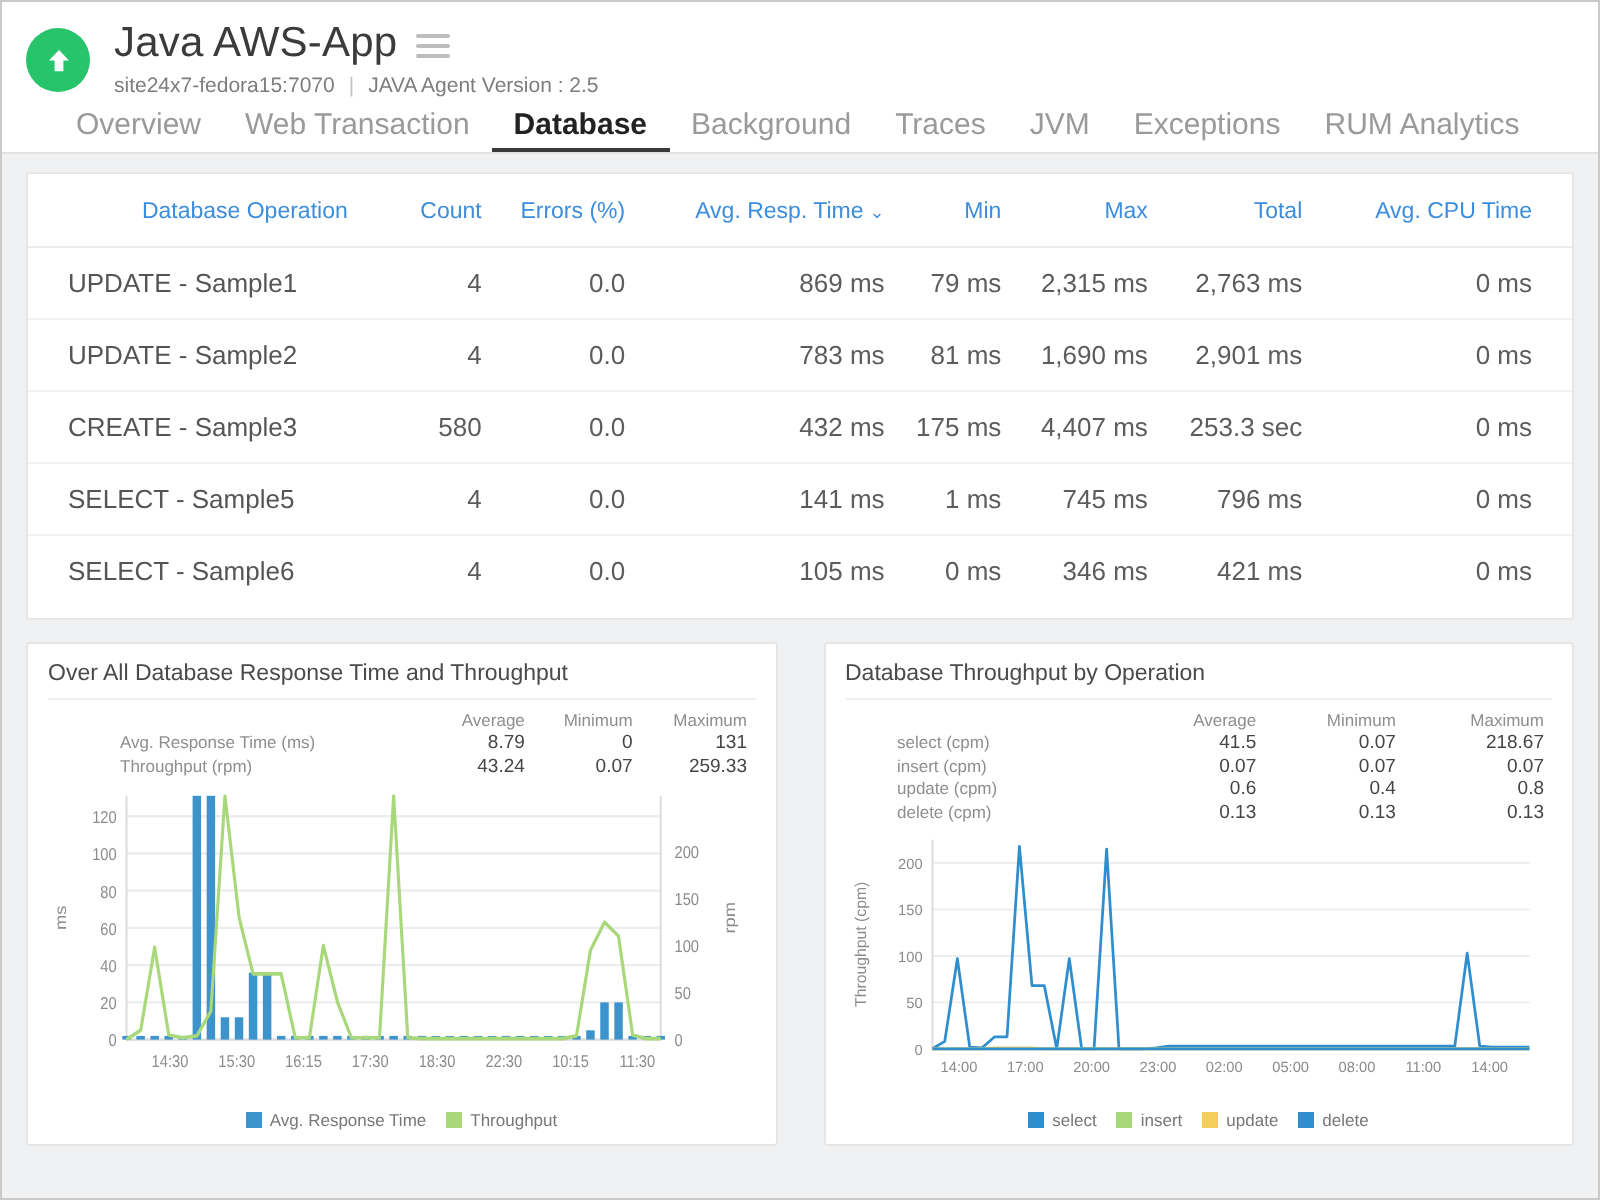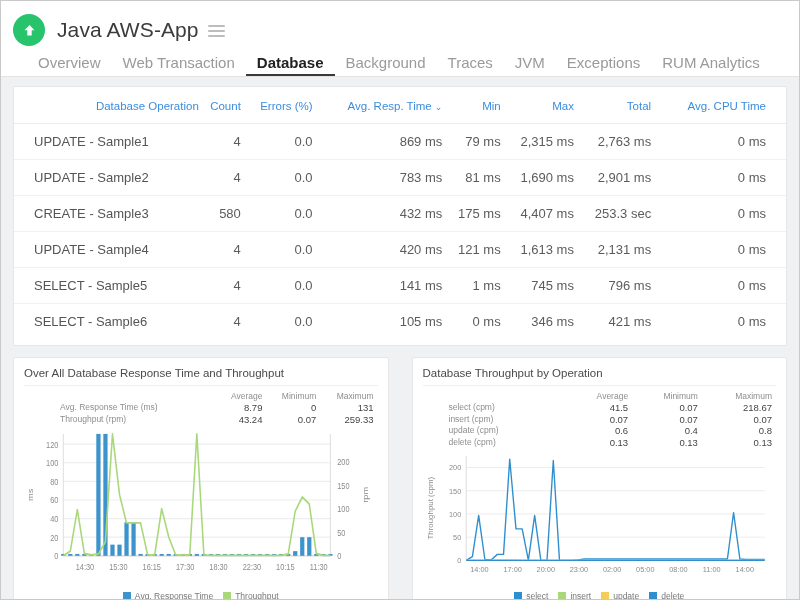--- a/index.html
+++ b/index.html
@@ -77,21 +77,21 @@
     background: #fff; border: 1px solid #e6e6e6; border-radius: 2px;
     padding: 0 0 6px 0;
   }
   table.ops { width: 100%; border-collapse: collapse; }
   table.ops th {
     color: #3c8dde; font-size: 11.5px; font-weight: normal;
     padding: 13px 0 11px 0; text-align: right;
     border-bottom: 1px solid #ececec;
     white-space: nowrap;
   }
-  table.ops th.first { text-align: right; padding-left: 32px; }
+  table.ops th.first { text-align: center; padding-left: 32px; }
   table.ops th.last { padding-right: 20px; }
   table.ops td {
     color: #5c5c5c; font-size: 13px; padding: 10px 0;
     text-align: right; border-bottom: 1px solid #f1f1f1;
     white-space: nowrap;
   }
   table.ops tr:last-child td { border-bottom: none; }
   table.ops td.first { text-align: left; padding-left: 20px; color: #555; }
   table.ops td.last { padding-right: 20px; }
   .caret { font-size: 9px; margin-left: 3px; display: inline-block; }
@@ -150,20 +150,25 @@
     </div>
     <div class="title-block">
       <div class="title-row">
         <span class="app-title">Java AWS-App</span>
         <span class="hamburger">
           <i></i>
             <i></i>
             <i></i>
         </span>
       </div>
+      <div class="sub-row">
+        <span>site24x7-fedora15:7070</span>
+        <span class="sub-sep">|</span>
+        <span>JAVA Agent Version : 2.5</span>
+      </div>
     </div>
   </div>
 
   <div class="tabs" id="tabs">
       <div class="tab">Overview</div>
       <div class="tab">Web Transaction</div>
       <div class="tab active">Database</div>
       <div class="tab">Background</div>
       <div class="tab">Traces</div>
       <div class="tab">JVM</div>
@@ -209,30 +214,20 @@
               <td class="last">0 ms</td>
             </tr>
             <tr>
               <td class="first">CREATE - Sample3</td>
               <td>580</td>
               <td>0.0</td>
               <td>432 ms</td>
               <td>175 ms</td>
               <td>4,407 ms</td>
               <td>253.3 sec</td>
-              <td class="last">0 ms</td>
-            </tr>
-            <tr>
-              <td class="first">UPDATE - Sample4</td>
-              <td>4</td>
-              <td>0.0</td>
-              <td>420 ms</td>
-              <td>121 ms</td>
-              <td>1,613 ms</td>
-              <td>2,131 ms</td>
               <td class="last">0 ms</td>
             </tr>
             <tr>
               <td class="first">SELECT - Sample5</td>
               <td>4</td>
               <td>0.0</td>
               <td>141 ms</td>
               <td>1 ms</td>
               <td>745 ms</td>
               <td>796 ms</td>

